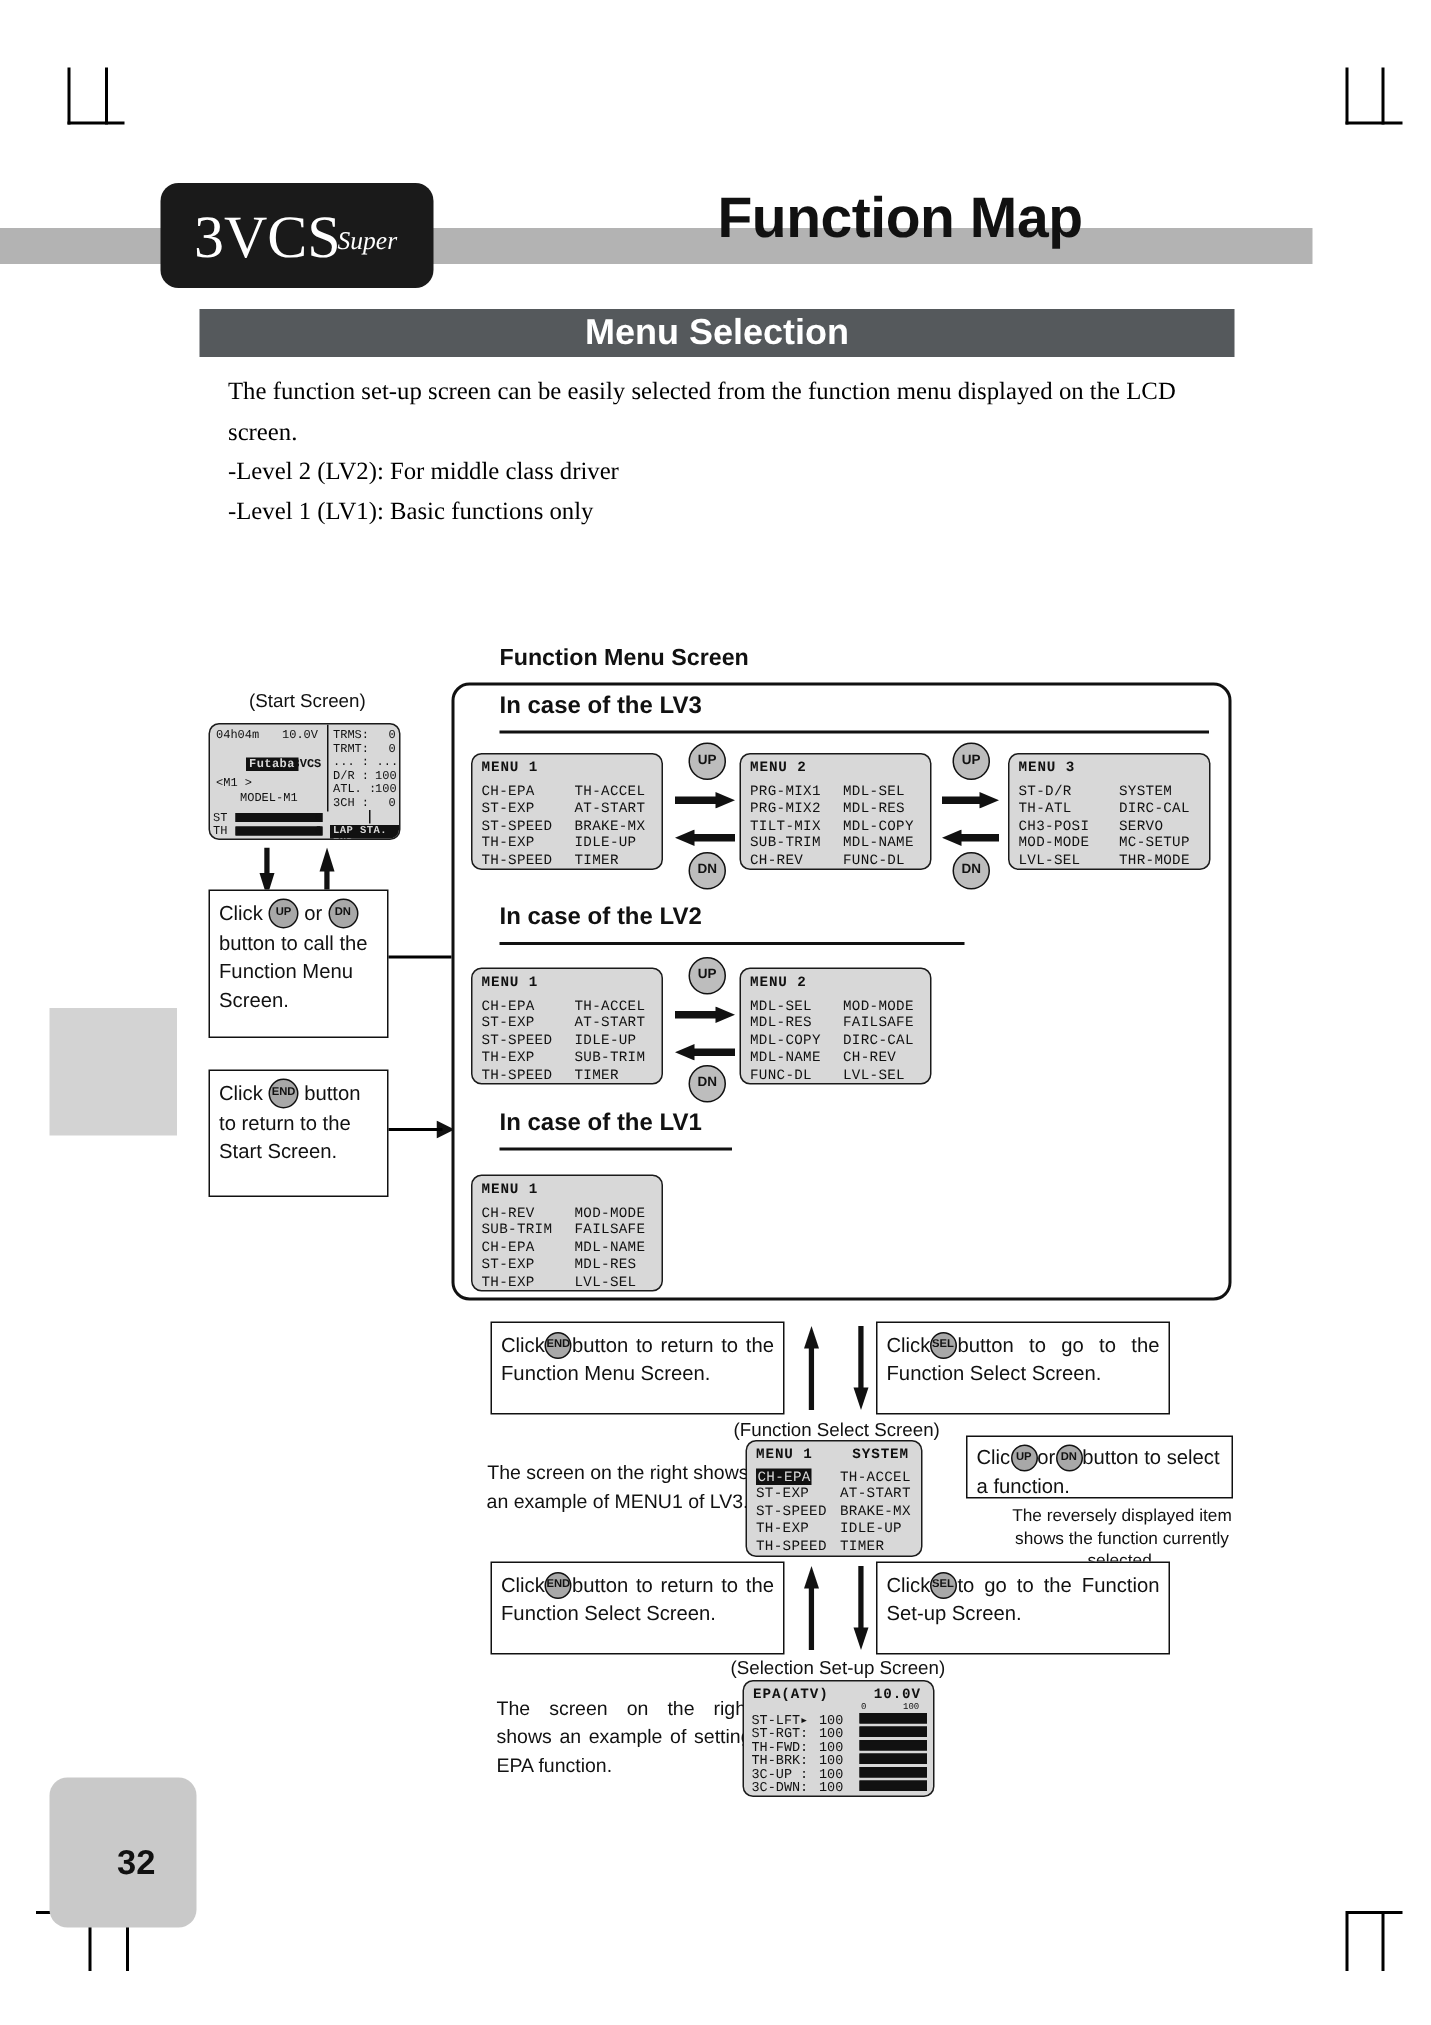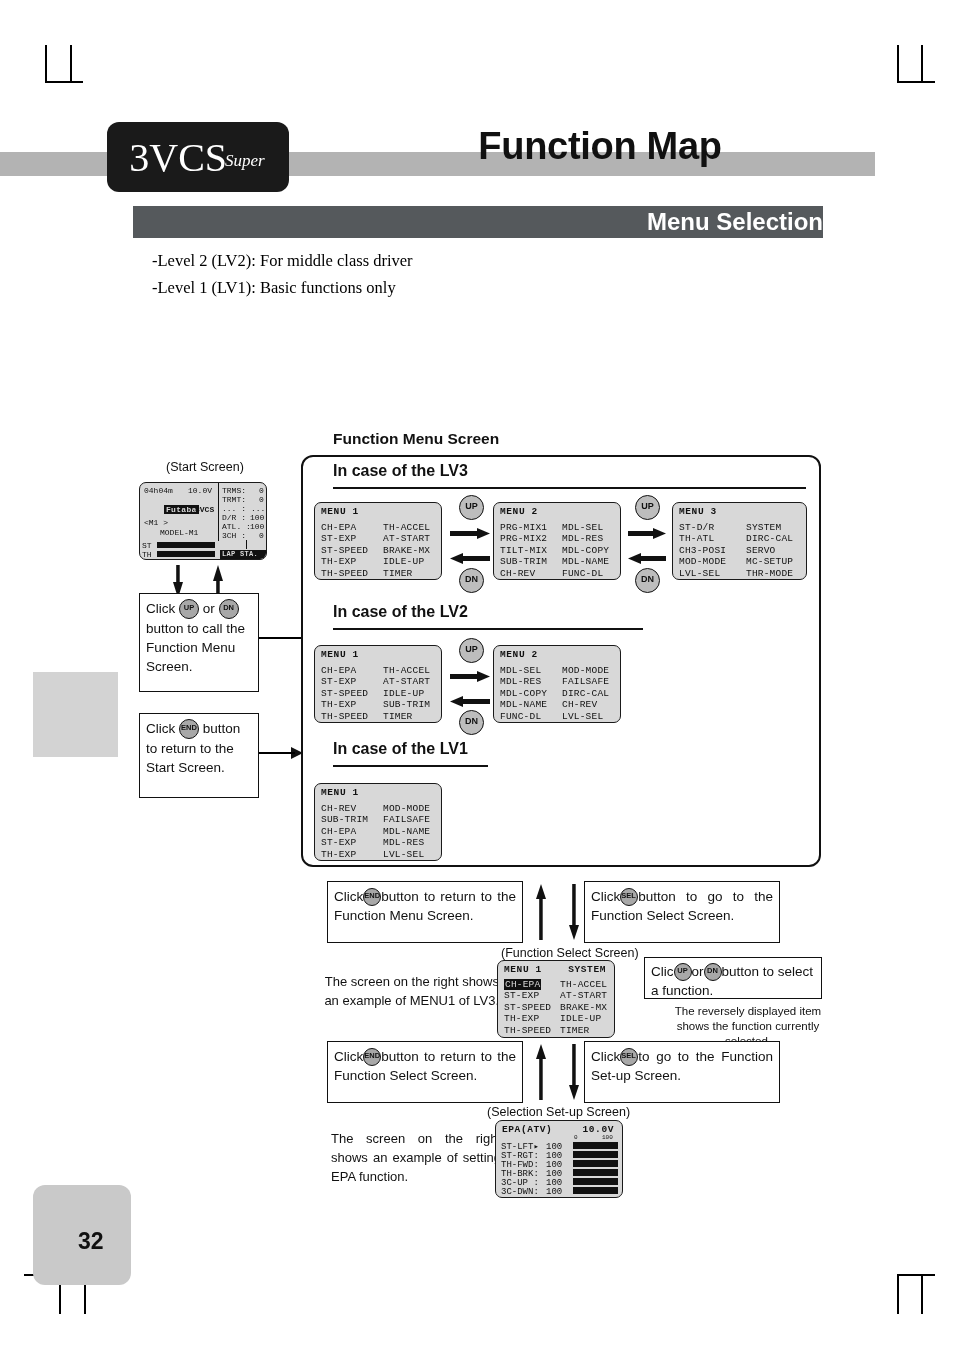--- a/index.html
+++ b/index.html
@@ -21,21 +21,21 @@
   }
   #logo-badge .lg{font-family:"Liberation Serif",serif;font-size:40px;letter-spacing:0px;}
   #logo-badge .sup{font-family:"Liberation Serif",serif;font-style:italic;font-size:17px;
      transform:translate(-2px,4px);}
   #page-title{
     position:absolute;left:300px;top:125px;width:600px;text-align:center;
     font-size:38px;font-weight:bold;color:#111;letter-spacing:-.3px;
   }
   #section-bar{
     position:absolute;left:133px;top:206px;width:690px;height:32px;background:#55595c;
-    color:#fff;font-size:24px;font-weight:bold;text-align:right;line-height:32px;
+    color:#fff;font-size:24px;font-weight:bold;text-align:center;line-height:32px;
   }
 
   
   #intro{
     position:absolute;left:152px;top:248px;width:660px;
     font-family:"Liberation Serif",serif;font-size:16.5px;line-height:26.5px;color:#000;
   }
   #intro p{margin:0;}
 
   
@@ -136,20 +136,21 @@
 
 <div id="grey-bar"></div>
 <div id="logo-badge">
   <span class="lg">3VCS</span>
     <span class="sup">Super</span>
 </div>
 <div id="page-title">Function Map</div>
 <div id="section-bar">Menu Selection</div>
 
 <div id="intro">
+  <p>The function set-up screen can be easily selected from the function menu displayed on the LCD screen.</p>
   <p>-Level 2 (LV2): For middle class driver</p>
   <p>-Level 1 (LV1): Basic functions only</p>
 </div>
 
 <div id="side-grey"></div>
 
 <div id="page-num-box"></div>
 <div id="page-num">32</div>
 
 <div class="cap" style="left:166px;top:460px;">(Start Screen)</div>
@@ -410,21 +411,21 @@
 <div class="arr" style="left:568px;top:884px;">
   <svg width="12" height="56" viewBox="0 0 12 56">
       <path d="M6 56 L1 41 L11 41 Z" fill="#111"></path>
       <rect x="4.2" y="0" width="3.5" height="42" fill="#111"></rect>
     </svg>
 </div>
 <div class="ibox just" style="left:584px;top:881px;width:196px;height:62px;">
   <span>Click</span><span class="key r16">SEL</span><span>button to go to the Function Select Screen.</span>
 </div>
 
-<div class="cap" style="left:501px;top:946px;">(Function Select Screen)</div>
+<div class="cap" style="left:489px;top:946px;">(Function Select Screen)</div>
 <div class="bodytxt" style="left:309px;top:972px;width:190px;">The screen on the right shows an example of MENU1 of LV3.</div>
 
 <div class="lcd" id="fsel-lcd" style="left:497px;top:960px;">
   <div class="ttl">MENU 1</div>
   <div class="ttl2">SYSTEM</div>
   <div class="colL">
     <div><span class="hl">CH-EPA</span></div>
     <div>ST-EXP</div>
     <div>ST-SPEED</div>
     <div>TH-EXP</div>

